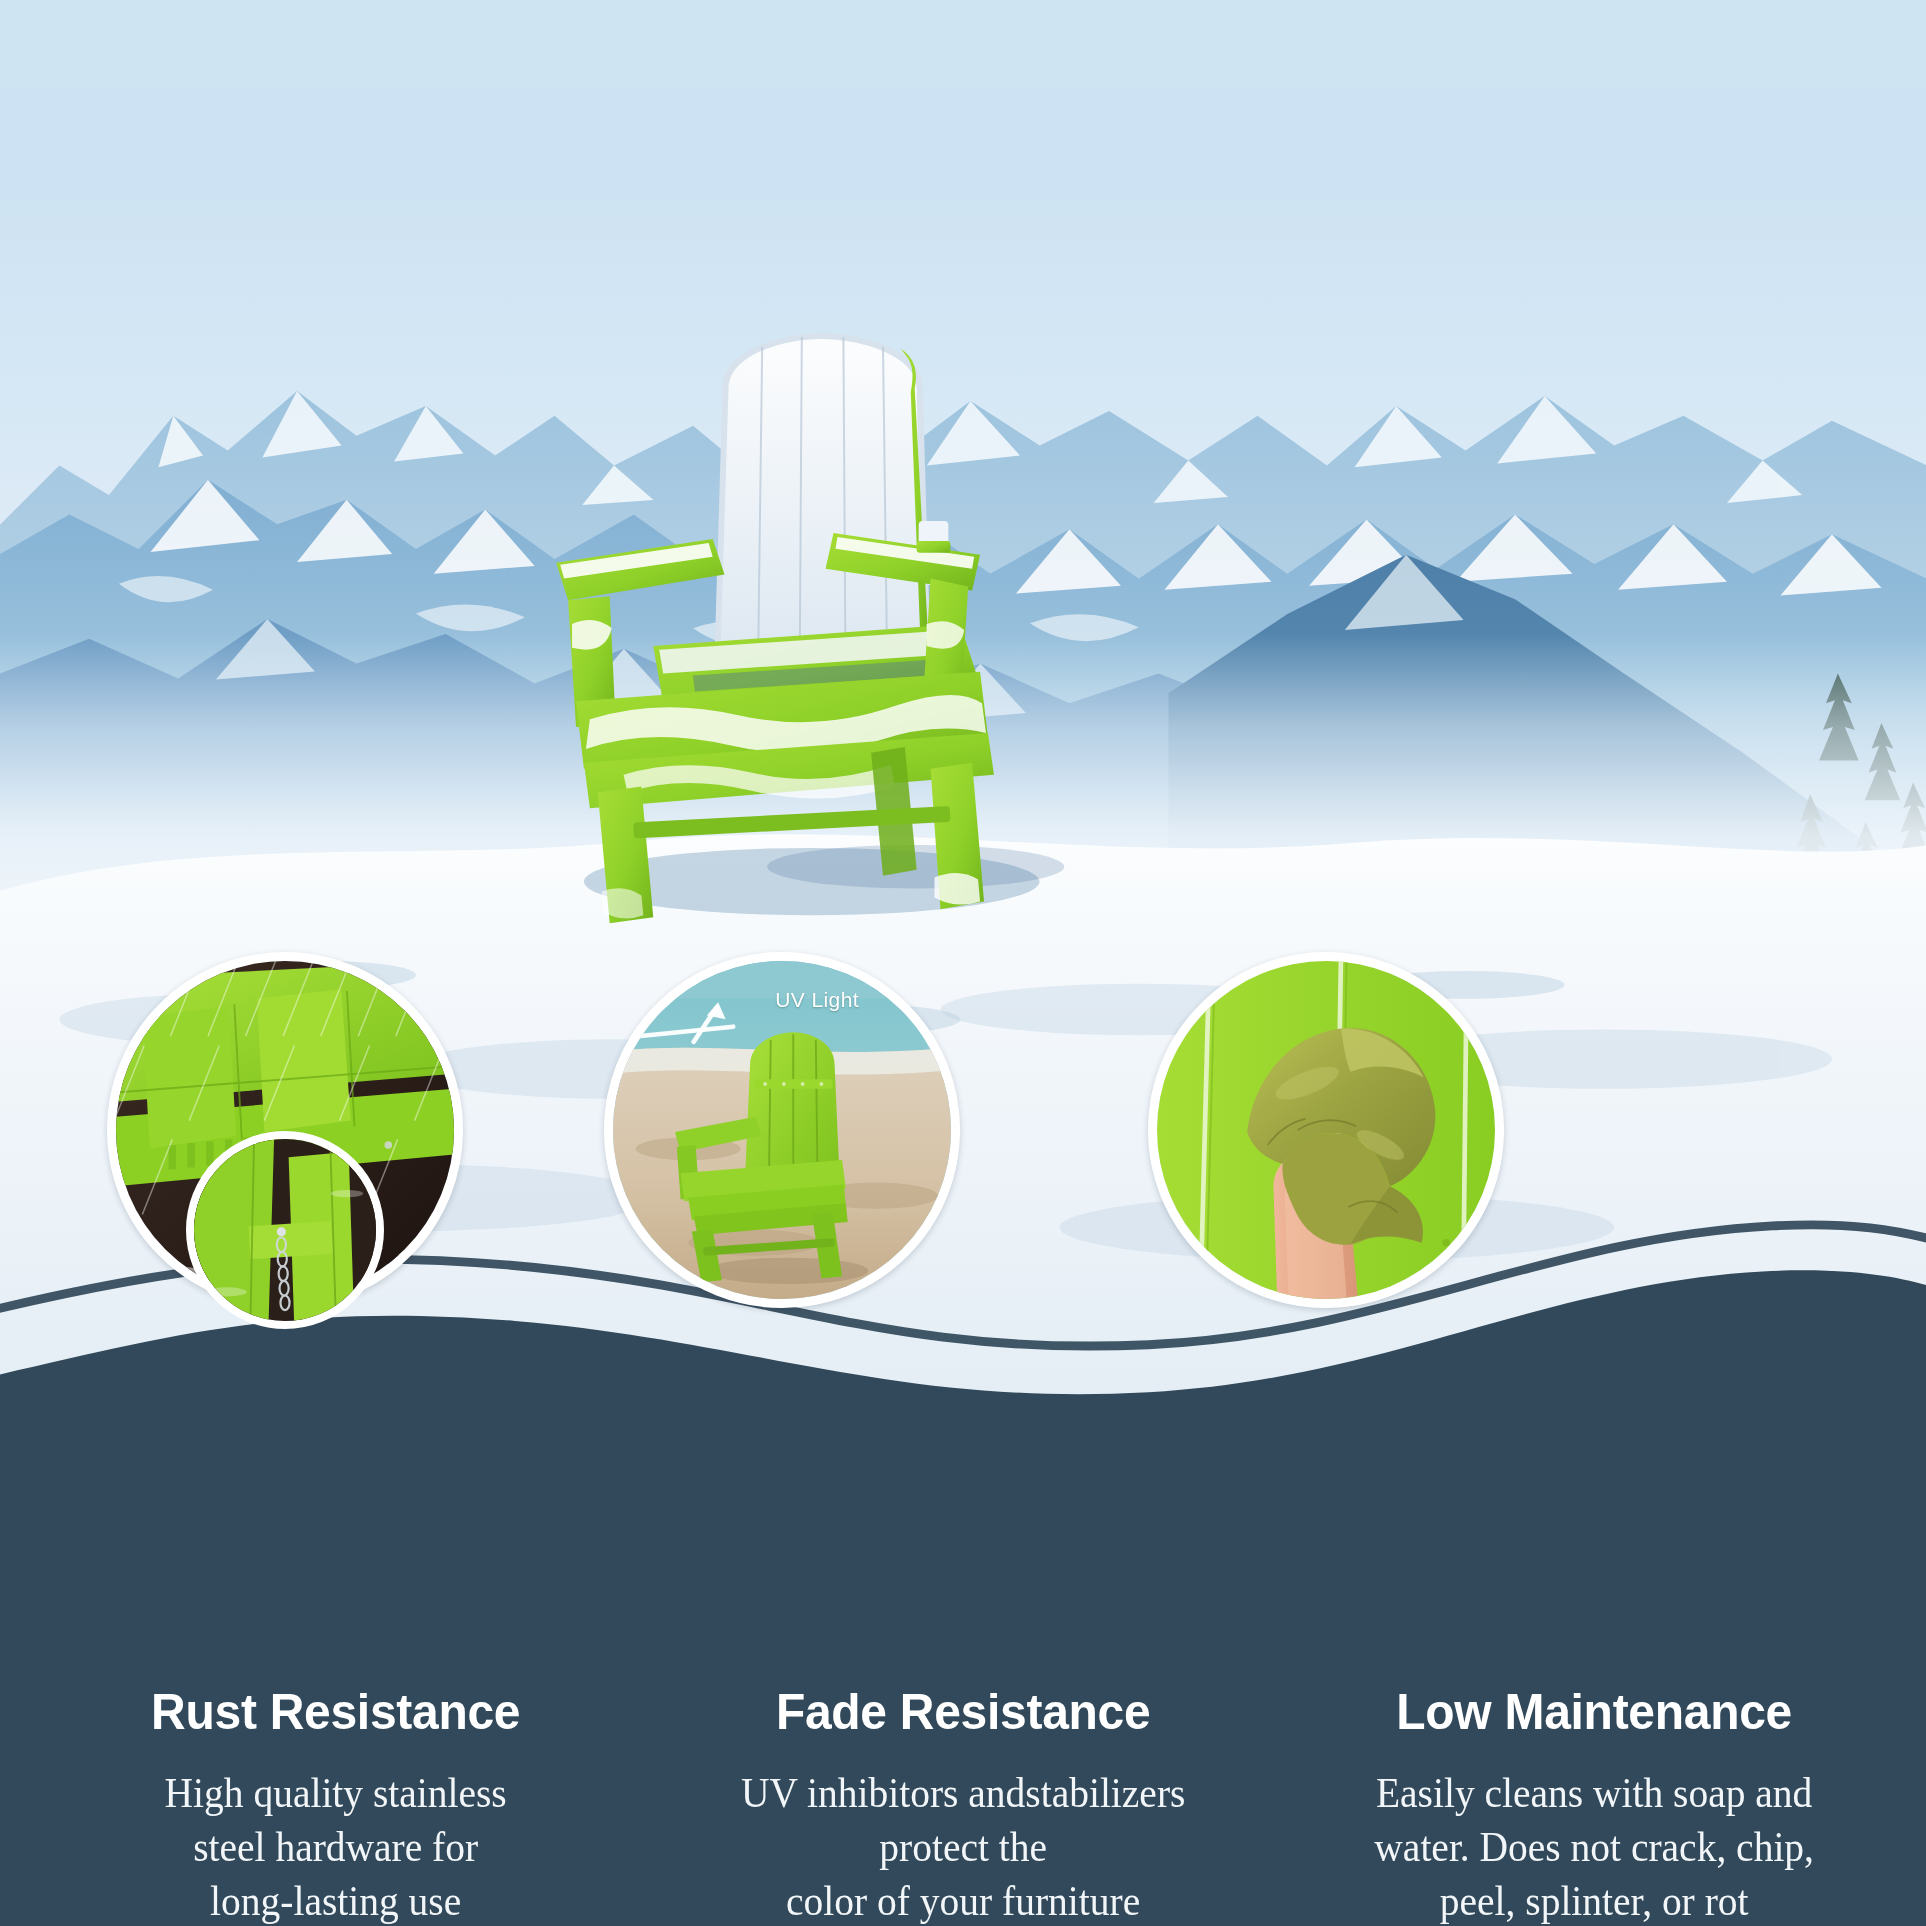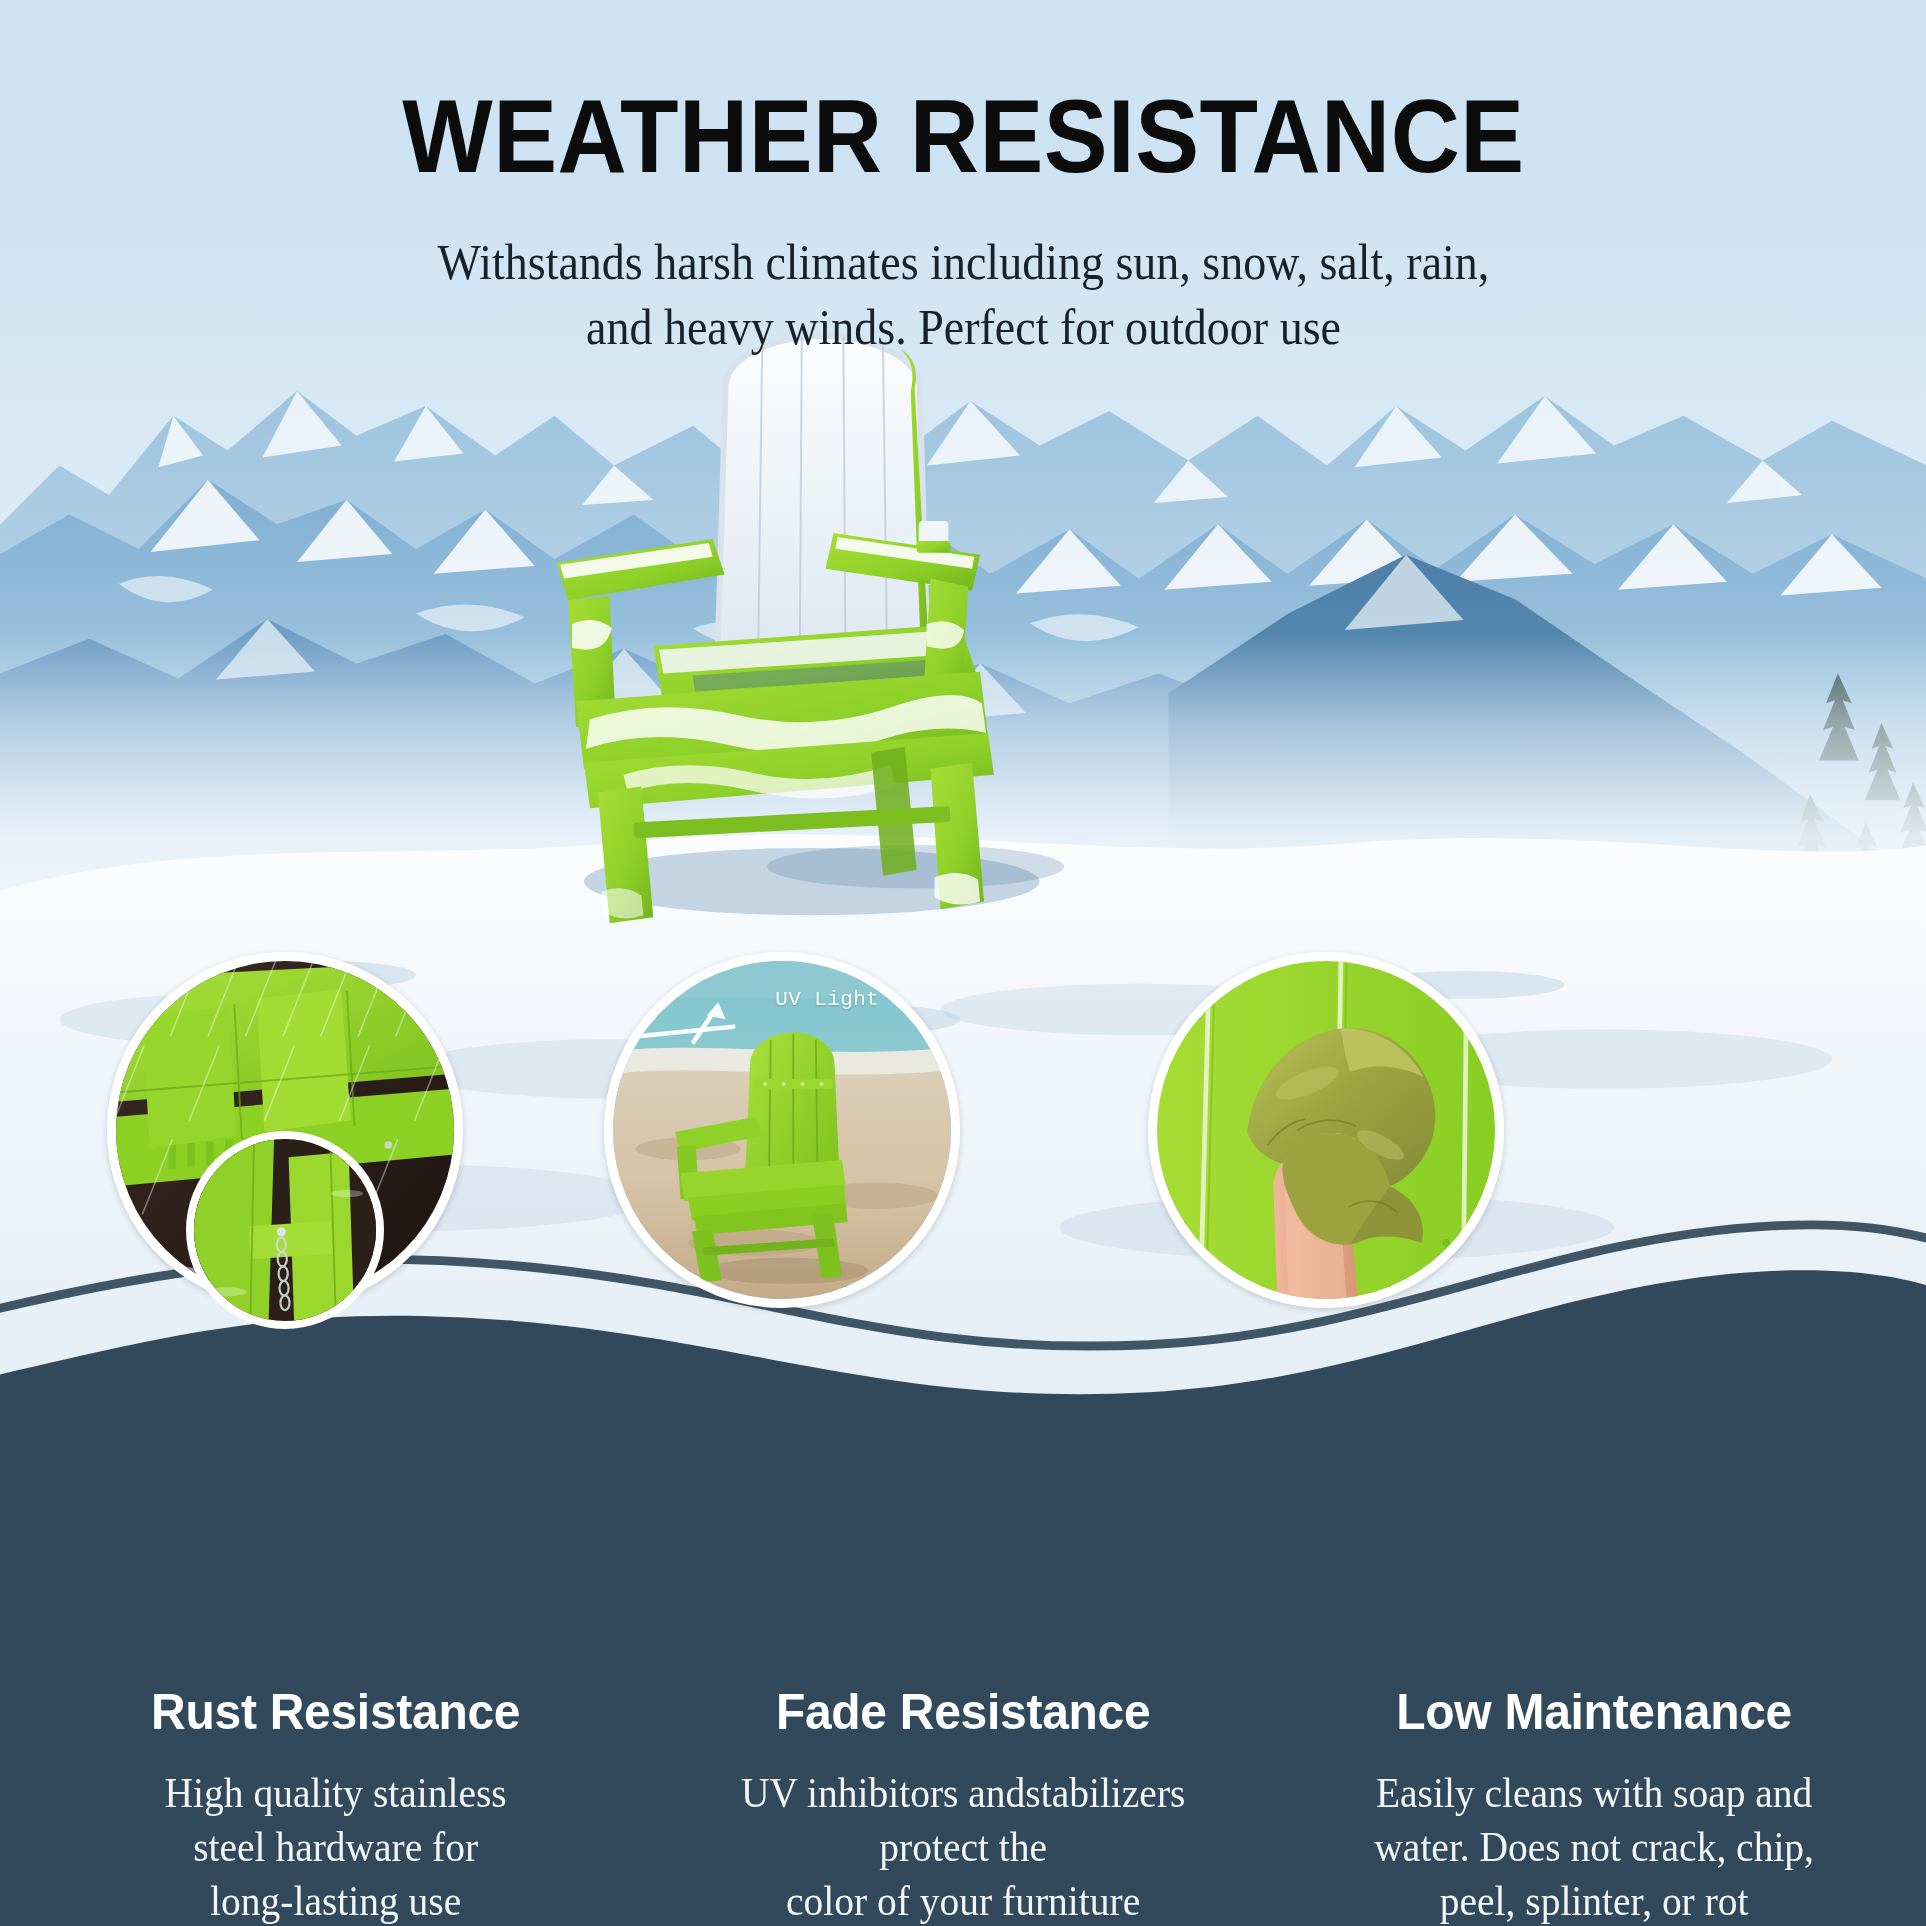--- a/index.html
+++ b/index.html
@@ -57,21 +57,21 @@
   .c-inset{
     position:absolute;left:186px;top:1131px;width:198px;height:198px;
     border-radius:50%;border:8px solid #ffffff;box-sizing:border-box;overflow:hidden;z-index:31;
   }
   .cimg{position:absolute;left:0;top:0;width:100%;height:100%;}
 
   
   .uv-wrap{position:absolute;left:0;top:0;width:100%;height:100%;z-index:5;}
   .uv-label{
     position:absolute;left:48%;top:8%;
-    font-family:Liberation Mono, monospace;font-size:21px;font-weight:400;
+    font-family:Liberation Sans, sans-serif;font-size:21px;font-weight:400;
     color:#ffffff;letter-spacing:0.4px;white-space:nowrap;
     text-shadow:0 1px 2px rgba(0,0,0,.25);
   }
 
   
   .features{position:absolute;left:0;top:1683px;width:1927px;z-index:40;display:flex;}
   .fcol{flex:1 1 33.333%;text-align:center;padding:0 40px;box-sizing:border-box;}
   .fcol.col1{padding-left:59px;padding-right:30px;}
   .fcol.col3{padding-right:54px;padding-left:30px;}
   .fhead{
@@ -272,27 +272,20 @@
     <path d="M134,470 L178,464 L190,596 L146,602 Z" fill="url(#gGreen)"></path>
     <path d="M470,446 L512,440 L524,580 L480,588 Z" fill="url(#gGreen)"></path>
     <path d="M474,556 q24,-10 44,2 l2,22 q-24,8 -46,-4 Z" fill="#ffffff" opacity=".8"></path>
     <path d="M138,570 q22,-8 40,4 l2,20 q-22,8 -42,-4 Z" fill="#ffffff" opacity=".55"></path>
 
     <path d="M410,430 L444,424 L456,548 L422,554 Z" fill="#6fae1a" opacity=".85"></path>
 
     <rect x="170" y="492" width="320" height="16" rx="4" fill="#7cbd20" transform="rotate(-3 330 500)"></rect>
   </svg>
 
-  <div class="header">
-    <h1 class="title">WEATHER RESISTANCE</h1>
-    <p class="subtitle">
-      <span>Withstands harsh climates including sun, snow, salt, rain,</span>
-      <span>and heavy winds. Perfect for outdoor use</span>
-    </p>
-  </div>
 
   <svg class="panel" viewBox="0 0 1946 826" preserveAspectRatio="none">
     <path fill="#31495a" d="M0,268 C180,226 300,196 520,214 C760,234 900,300 1160,286
       C1400,273 1560,176 1780,164 C1860,160 1910,168 1946,178 L1946,826 L0,826 Z"></path>
     <path fill="none" stroke="#31495a" stroke-width="9" opacity=".92" d="M-20,206 C170,160 320,138 540,160 C780,184 900,250 1160,238
         C1400,227 1560,130 1790,118 C1870,114 1916,122 1960,134"></path>
   </svg>
 
   <div class="circle c1">
     <svg class="cimg" viewBox="0 0 360 360" preserveAspectRatio="none">

